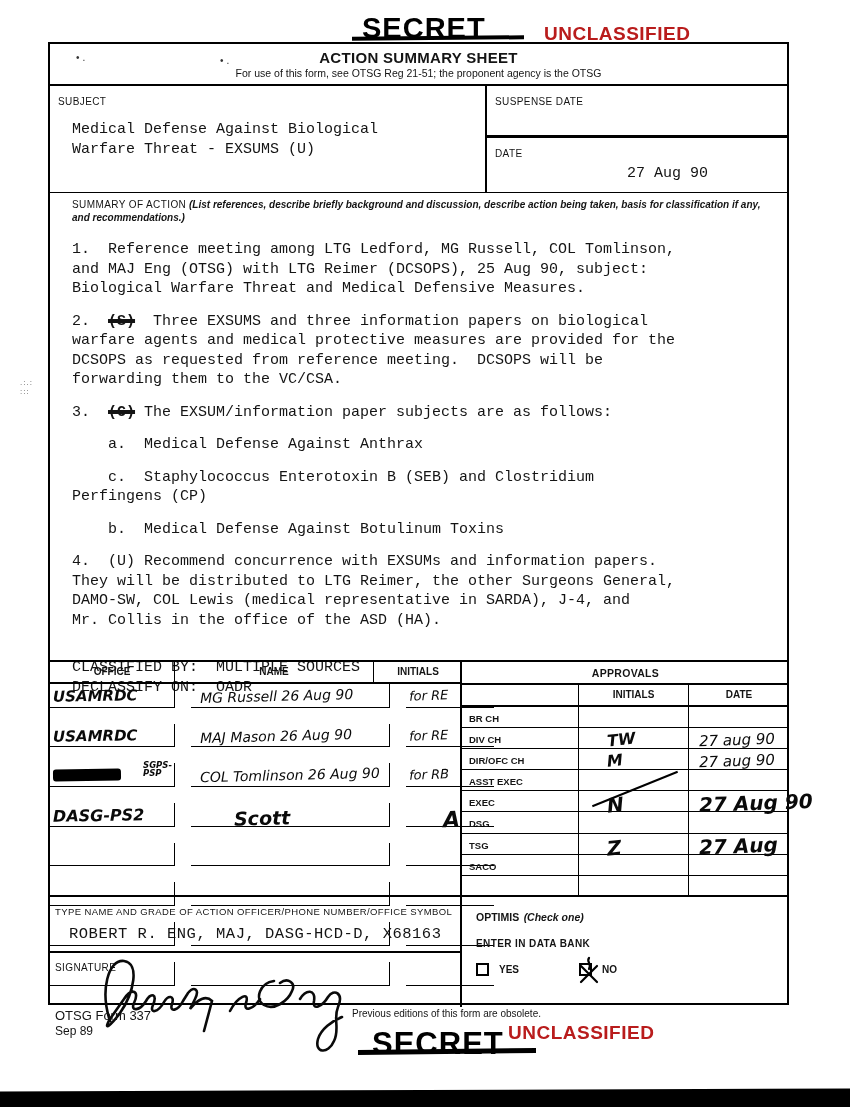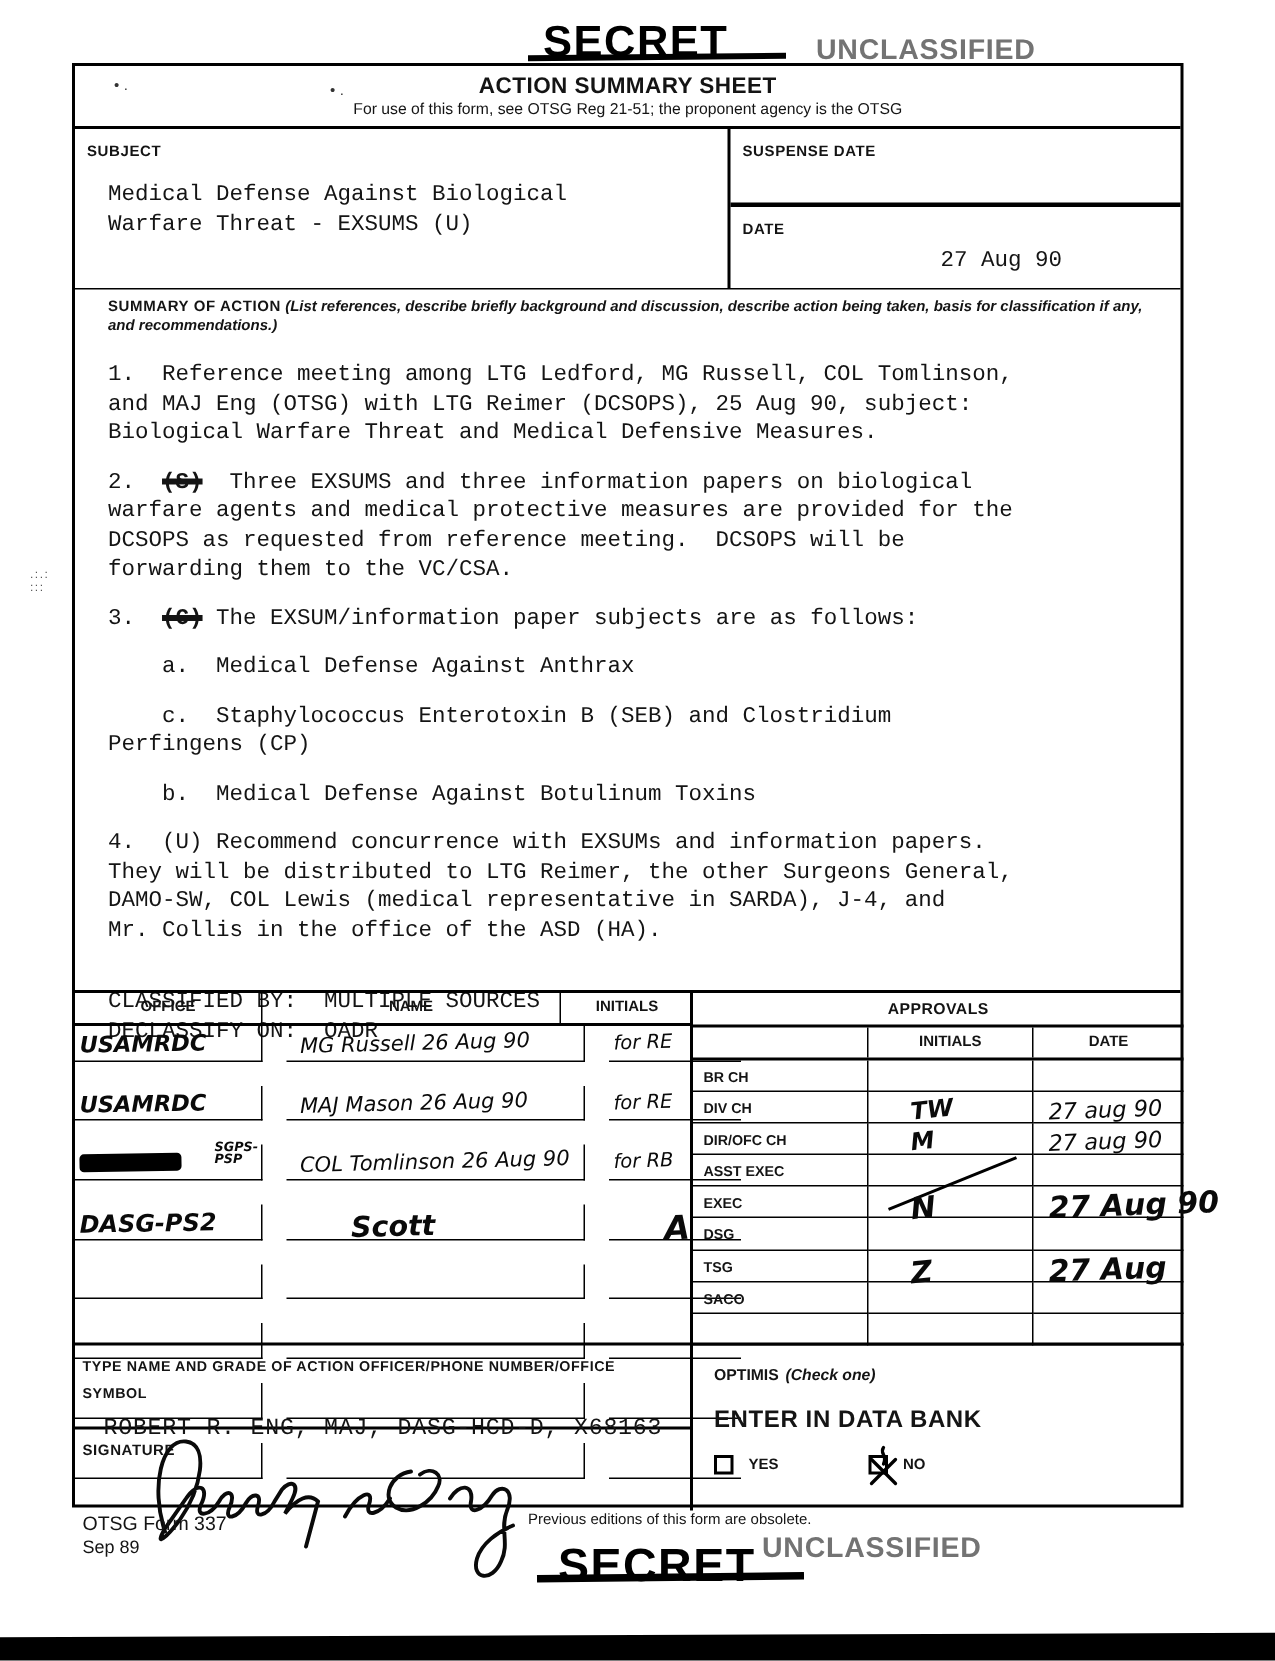--- a/index.html
+++ b/index.html
@@ -10,35 +10,35 @@
   }
   .abs { position:absolute; }
 
   
   .secret-word {
     font-family:"Liberation Sans", sans-serif; font-weight:bold;
     transform:scaleX(.92); transform-origin:left;
     letter-spacing:1px; color:#000; white-space:nowrap;
   }
   .strike-bar { background:#000; }
-  .unclass { font-weight:bold; letter-spacing:.5px; color:#737373; white-space:nowrap; }
+  .unclass { font-weight:bold; letter-spacing:.5px; color:#b91c1c; white-space:nowrap; }
 
   
   .speck { color:#333; font-size:10px; letter-spacing:3px; }
   .smudge { color:#555; font-size:8px; letter-spacing:1px; }
   .bottom-band { background:#000; transform:rotate(-.2deg); }
 
   
   .form { left:48px; top:42px; width:741px; height:963px; border:2px solid #000; }
 
   .form-header { left:0; top:0; width:100%; height:42px; border-bottom:2px solid #000; text-align:center; }
   .form-title { font-size:15px; font-weight:bold; margin-top:5px; letter-spacing:.3px; }
   .form-subtitle { font-size:10.5px; margin-top:1px; }
 
-  .label { font-size:10px; font-weight:bold; letter-spacing:.4px; }
+  .label { font-size:10px; font-weight:normal; letter-spacing:.4px; }
   .label-note { font-size:10px; font-weight:bold; font-style:italic; }
 
   .mono { font-family:"Liberation Mono","DejaVu Sans Mono",monospace; white-space:pre-wrap; }
 
   
   .subject-row { left:0; top:42px; width:100%; height:106px; display:flex; }
   .subject-cell { width:437px; height:100%; border-right:2px solid #000; padding:5px 8px; position:relative; }
   .subject-value { position:absolute; left:22px; top:34px; font-size:15px; line-height:20px; }
   .right-dates { flex:1; display:flex; flex-direction:column; }
   .suspense-cell { height:52px; border-bottom:3px solid #000; padding:5px 8px; }
@@ -92,21 +92,21 @@
   .officer-block { left:0; top:851px; width:412px; height:112px; border-top:2px solid #000; border-right:2px solid #000; position:absolute; }
   .typename-cell { height:56px; border-bottom:2px solid #000; padding:4px 5px; }
   .typename-value { font-size:15.5px; letter-spacing:.5px; margin:6px 0 0 14px; }
   .signature-cell { height:56px; padding:4px 5px; position:relative; overflow:visible; }
   .sig-svg { position:absolute; left:38px; top:-12px; overflow:visible; }
 
   
   .optimis-block { left:412px; top:851px; width:327px; height:112px; border-top:2px solid #000; position:absolute; padding:10px 0 0 14px; }
   .optimis-title { font-size:10.5px; font-weight:bold; }
   .optimis-note { font-size:10.5px; font-weight:bold; font-style:italic; }
-  .enterdb { font-size:16px; font-weight:bold; margin-top:13px; letter-spacing:.4px; }
+  .enterdb { font-size:10px; font-weight:bold; margin-top:13px; letter-spacing:.4px; }
   .check-row { margin-top:14px; display:flex; align-items:center; }
   .checkbox { width:13px; height:13px; border:2px solid #000; position:relative; }
   .checkbox .x { display:none; position:absolute; left:-3px; top:-8px; overflow:visible; }
   .checkbox.checked .x { display:block; }
   .check-label { font-size:10px; font-weight:bold; margin-left:10px; }
   .cb-gap { width:60px; }
 
   
   .footer-form { font-size:13px; }
   .footer-sep { font-size:12px; }

